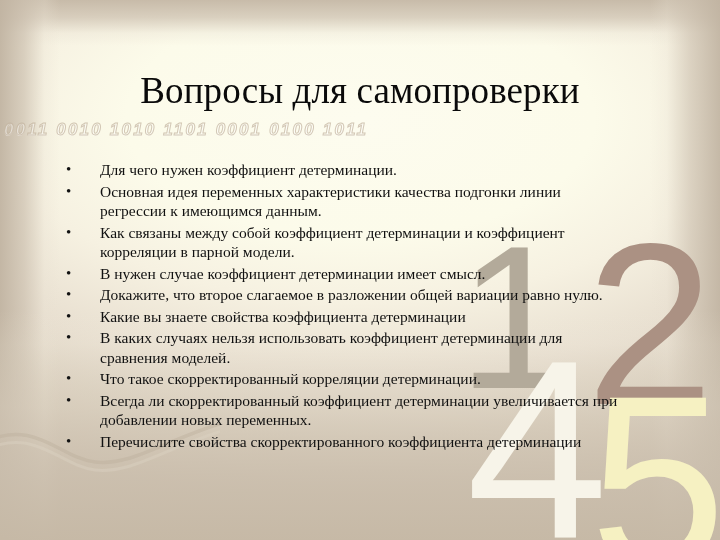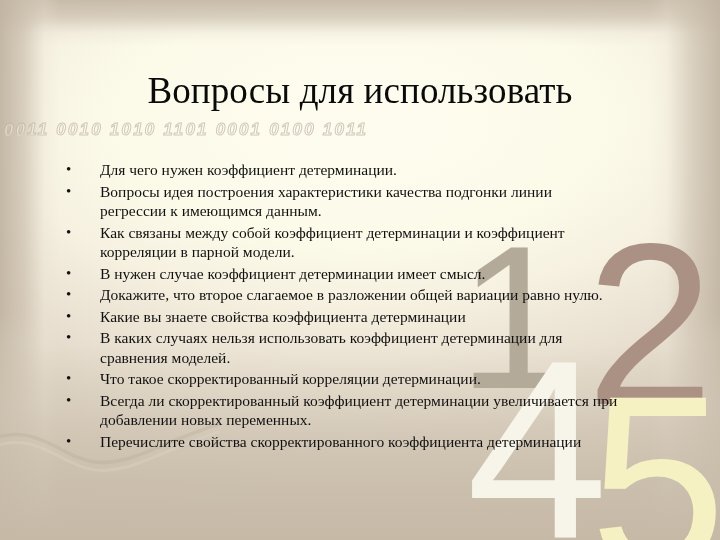--- a/index.html
+++ b/index.html
@@ -190,34 +190,34 @@
   <div class="deco-num" id="deco-one">1</div>
   <div class="deco-num" id="deco-two">2</div>
   <div class="deco-num" id="deco-four">4</div>
   <div class="deco-num" id="deco-five">5</div>
 
   <svg id="deco-wave" viewBox="0 0 230 120">
     <path d="M -5 42 C 45 18, 70 58, 105 62 C 142 66, 175 40, 235 22" fill="none" stroke="#bdb09d" stroke-width="3.5" opacity="0.85"></path>
     <path d="M -5 50 C 45 26, 70 66, 105 70 C 142 74, 175 48, 235 30" fill="none" stroke="#ddd4c4" stroke-width="3" opacity="0.7"></path>
   </svg>
 
-  <div id="title">Вопросы для использовать</div>
+  <div id="title">Вопросы для самопроверки</div>
 
   <div id="binary-strip">0011 0010 1010 1101 0001 0100 1011</div>
 
   <div id="bullets">
 
     <div class="bullet-row">
       <span class="bullet-mark">•</span>
       <span class="bullet-text">Для чего нужен коэффициент детерминации.</span>
     </div>
 
     <div class="bullet-row">
       <span class="bullet-mark">•</span>
-      <span class="bullet-text">Вопросы идея построения характеристики качества подгонки линии регрессии к имеющимся данным.</span>
+      <span class="bullet-text">Основная идея переменных характеристики качества подгонки линии регрессии к имеющимся данным.</span>
     </div>
 
     <div class="bullet-row">
       <span class="bullet-mark">•</span>
       <span class="bullet-text">Как связаны между собой коэффициент детерминации и коэффициент корреляции в парной модели.</span>
     </div>
 
     <div class="bullet-row">
       <span class="bullet-mark">•</span>
       <span class="bullet-text">В нужен случае коэффициент детерминации имеет смысл.</span>

